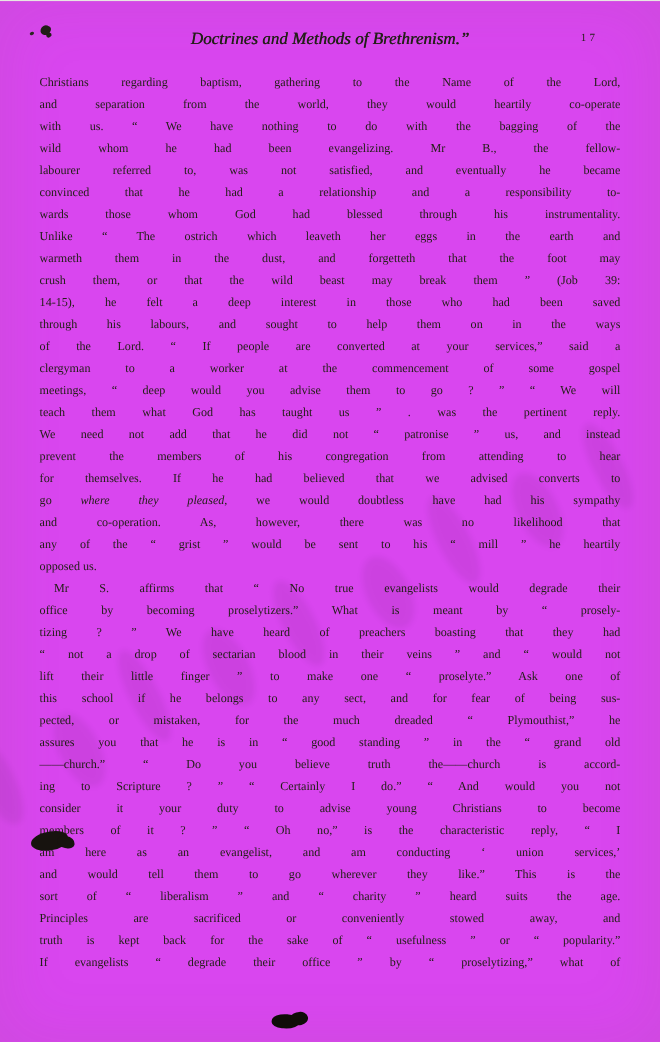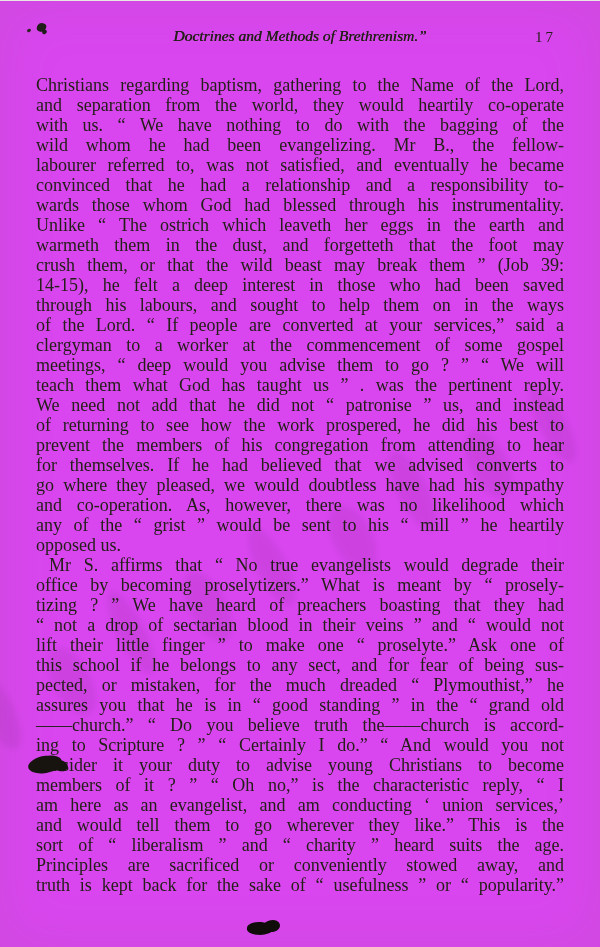--- a/index.html
+++ b/index.html
@@ -14,36 +14,36 @@
     box-shadow:inset 0 0 60px rgba(120,110,90,.12);
   }
   
   .header{position:absolute;top:26px;left:0;right:0;height:24px;}
   .running-title{
     position:absolute;left:0;right:0;text-align:center;
     font-style:italic;font-size:15.5px;
     text-shadow:.35px 0 0 currentColor;
   }
   .page-number{
-    position:absolute;right:44px;top:2px;
-    font-size:15px;letter-spacing:3px;
+    position:absolute;right:56px;top:2px;
+    font-size:10px;letter-spacing:3px;
   }
   
   .body{
-    position:absolute;top:74px;left:36px;width:528px;
-    font-size:18px;line-height:20px;
+    position:absolute;top:64px;left:36px;width:528px;
+    font-size:11px;line-height:20px;
   }
   .line{
     text-align:justify;
     text-align-last:justify;
     min-height:20px;
   }
   .line.endline{text-align-last:left;}
   .line.indent{text-indent:13px;}
-  .it{}
+  .it{font-style:italic;}
   
   .artifact{position:absolute;pointer-events:none;}
   .mark-top{top:22px;left:27px;width:22px;height:14px;}
   .mark-top .a{position:absolute;left:0;top:6px;width:4px;height:3px;background:#2a2620;border-radius:50%;transform:rotate(-20deg);}
   .mark-top .b{position:absolute;left:10px;top:0;width:9px;height:9px;background:#211d18;border-radius:55% 40% 60% 45%;transform:rotate(18deg);}
   .mark-top .c{position:absolute;left:15px;top:7px;width:5px;height:4px;background:#211d18;border-radius:50%;transform:rotate(-30deg);}
   .blot-mid{top:753px;left:28px;width:42px;height:20px;filter:blur(.4px);}
   .blot-mid .a{position:absolute;left:0;top:2px;width:34px;height:17px;background:#17130f;border-radius:58% 42% 52% 48%;transform:rotate(-7deg);}
   .blot-mid .b{position:absolute;left:24px;top:6px;width:16px;height:11px;background:#17130f;border-radius:50% 60% 45% 55%;transform:rotate(10deg);}
   .blot-bottom{top:919px;left:247px;width:34px;height:17px;filter:blur(.3px);}
@@ -89,25 +89,24 @@
       <div class="line">Unlike “ The ostrich which leaveth her eggs in the earth and</div>
       <div class="line">warmeth them in the dust, and forgetteth that the foot may</div>
       <div class="line">crush them, or that the wild beast may break them ” (Job 39:</div>
       <div class="line">14-15), he felt a deep interest in those who had been saved</div>
       <div class="line">through his labours, and sought to help them on in the ways</div>
       <div class="line">of the Lord.  “ If people are converted at your services,” said a</div>
       <div class="line">clergyman to a worker at the commencement of some gospel</div>
       <div class="line">meetings, “ deep would you advise them to go ? ”   “ We will</div>
       <div class="line">teach them what God has taught us ” . was the pertinent reply.</div>
       <div class="line">We need not add that he did not “ patronise ” us, and instead</div>
-      <div class="line">of returning to see how the work prospered, he did his best to</div>
       <div class="line">prevent the members of his congregation from attending to hear</div>
       <div class="line">for themselves.  If he had believed that we advised converts to</div>
       <div class="line"><span>go </span><span class="it">where they pleased</span><span>, we would doubtless have had his sympathy</span></div>
-      <div class="line">and co-operation.  As, however, there was no likelihood which</div>
+      <div class="line">and co-operation.  As, however, there was no likelihood that</div>
       <div class="line">any of the “ grist ” would be sent to his “ mill ” he heartily</div>
       <div class="line endline">opposed us.</div>
     </div>
 
     <div>
       <div class="line indent">Mr S. affirms that “ No true evangelists would degrade their</div>
       <div class="line">office by becoming proselytizers.”  What is meant by “ prosely-</div>
       <div class="line">tizing ? ”  We have heard of preachers boasting that they had</div>
       <div class="line">“ not a drop of sectarian blood in their veins ” and “ would not</div>
       <div class="line">lift their little finger ” to make one “ proselyte.”  Ask one of</div>
@@ -116,20 +115,21 @@
       <div class="line">assures you that he is in “ good standing ” in the “ grand old</div>
       <div class="line">——church.”  “ Do you believe truth the——church is accord-</div>
       <div class="line">ing to Scripture ? ”  “ Certainly I do.”  “ And would you not</div>
       <div class="line">consider it your duty to advise young Christians to become</div>
       <div class="line">members of it ? ”  “ Oh no,” is the characteristic reply, “ I</div>
       <div class="line">am here as an evangelist, and am conducting ‘ union services,’</div>
       <div class="line">and would tell them to go wherever they like.”  This is the</div>
       <div class="line">sort of “ liberalism ” and “ charity ” heard suits the age.</div>
       <div class="line">Principles are sacrificed or conveniently stowed away, and</div>
       <div class="line">truth is kept back for the sake of “ usefulness ” or “ popularity.”</div>
+      <div class="line">If evangelists “ degrade their office ” by “ proselytizing,” what of</div>
     </div>
 
   </div>
 
   <div class="artifact watermark"></div>
   <div class="artifact mark-top">
       <span class="a"></span>
       <span class="b"></span>
       <span class="c"></span>
     </div>

